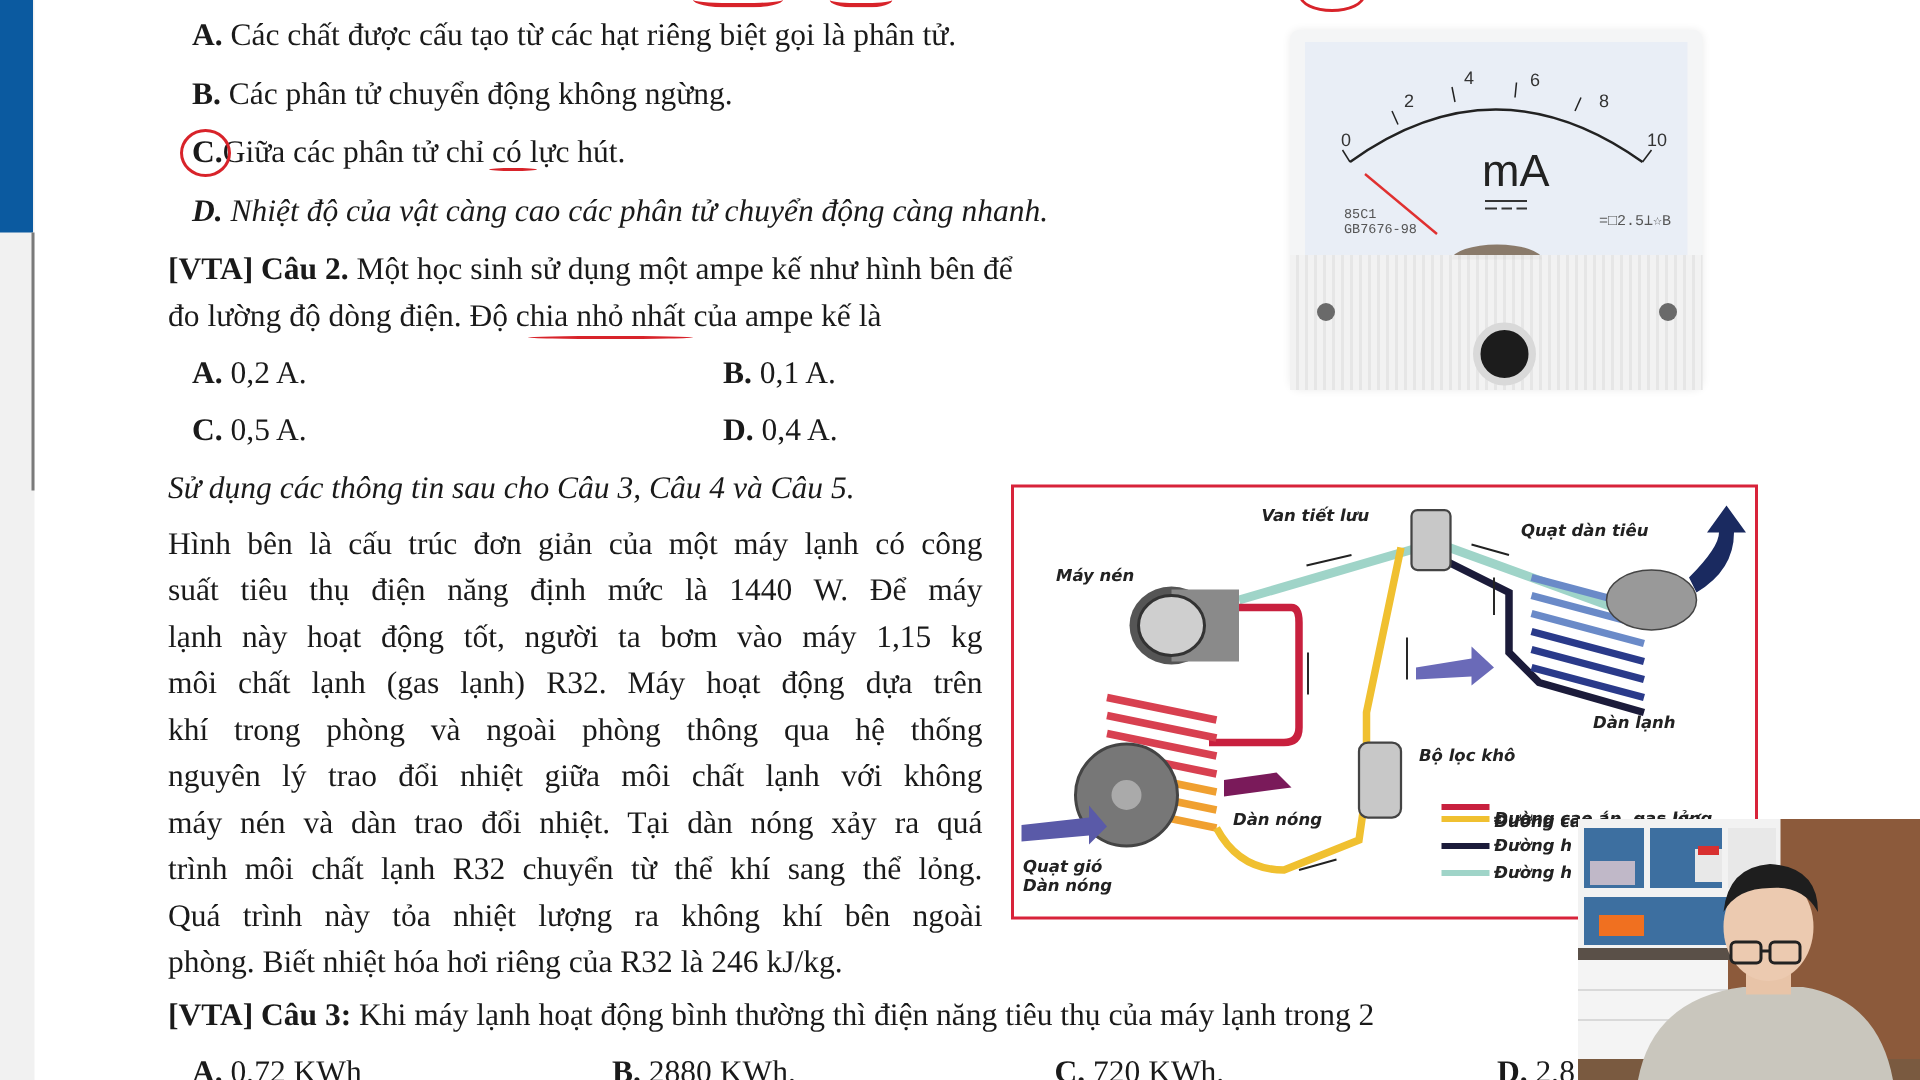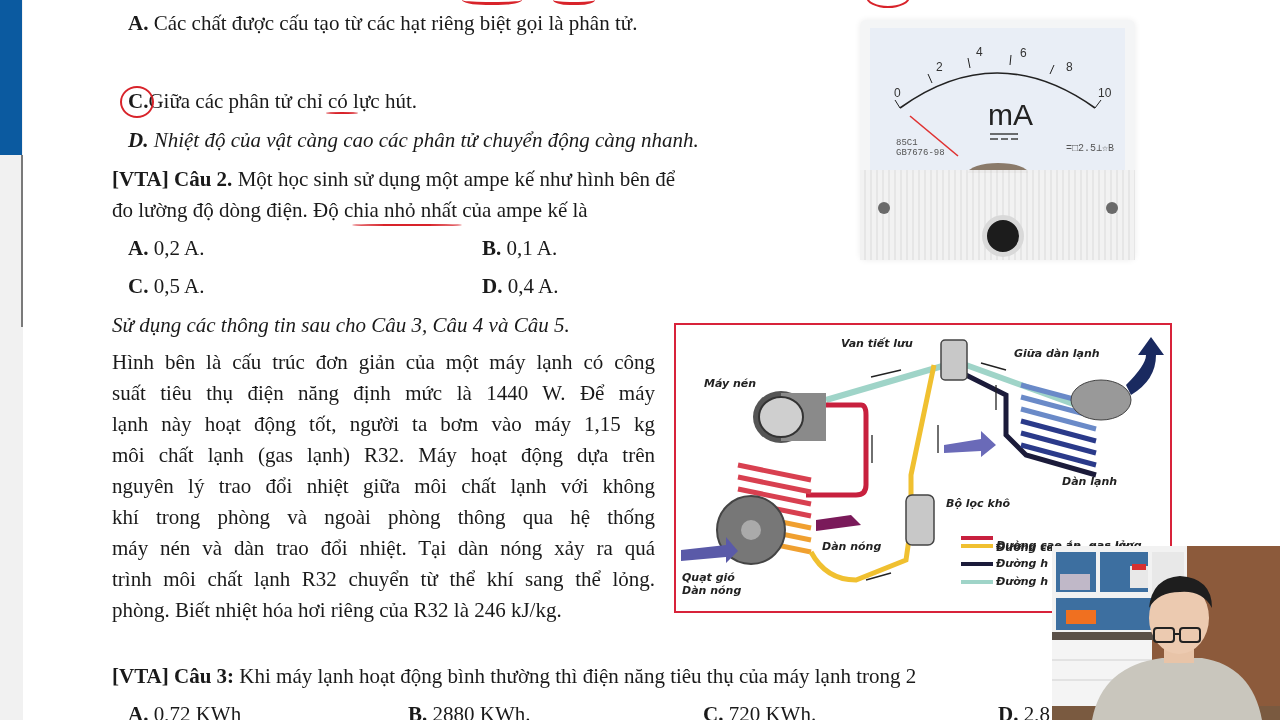--- a/index.html
+++ b/index.html
@@ -90,20 +90,23 @@
   <div class="left-gutter"></div>
   <div class="left-accent"></div>
   <div class="left-rule"></div>
 
   <div class="topmark" style="left:462px;width:60px;"></div>
   <div class="topmark" style="left:553px;width:42px;"></div>
   <div style="position:absolute;left:866px;top:-14px;width:40px;height:18px;border:2px solid #d8232a;border-radius:50%;"></div>
 
   <div class="line" style="left:128px;top:10px;">
     <b>A.</b> <span>Các chất được cấu tạo từ các hạt riêng biệt gọi là phân tử.</span>
+  </div>
+  <div class="line" style="left:128px;top:49px;">
+    <b>B.</b> <span>Các phân tử chuyển động không ngừng.</span>
   </div>
   <div class="line" style="left:128px;top:88px;">
     <b>C.</b><span>Giữa các phân tử chỉ có lực hút.</span>
   </div>
   <div class="circle-c"></div>
   <div class="underline-red" style="left:326px;top:112px;width:32px;"></div>
   <div class="line" style="left:128px;top:127px;font-style:italic;">
     <b>D.</b> <span>Nhiệt độ của vật càng cao các phân tử chuyển động càng nhanh.</span>
   </div>
 
@@ -163,24 +166,25 @@
     <div class="knob"></div>
   </div>
 
   <div class="line italic" style="left:112px;top:312px;">Sử dụng các thông tin sau cho Câu 3, Câu 4 và Câu 5.</div>
 
   <div class="justify-block">
     <span class="jl">Hình bên là cấu trúc đơn giản của một máy lạnh có công</span>
     <span class="jl">suất tiêu thụ điện năng định mức là 1440 W. Để máy</span>
     <span class="jl">lạnh này hoạt động tốt, người ta bơm vào máy 1,15 kg</span>
     <span class="jl">môi chất lạnh (gas lạnh) R32. Máy hoạt động dựa trên</span>
+    <span class="jl">khí trong phòng và ngoài phòng thông qua hệ thống</span>
     <span class="jl">nguyên lý trao đổi nhiệt giữa môi chất lạnh với không</span>
-    <span class="jl">khí trong phòng và ngoài phòng thông qua hệ thống</span>
     <span class="jl">máy nén và dàn trao đổi nhiệt. Tại dàn nóng xảy ra quá</span>
     <span class="jl">trình môi chất lạnh R32 chuyển từ thể khí sang thể lỏng.</span>
+    <span class="jl">Quá trình này tỏa nhiệt lượng ra không khí bên ngoài</span>
     <span class="jl last">phòng. Biết nhiệt hóa hơi riêng của R32 là 246 kJ/kg.</span>
   </div>
 
   <div class="diagram">
     <svg width="494" height="286" viewBox="0 0 494 286" style="position:absolute;left:0;top:0;">
 
       <path d="M 150 75 L 270 40" stroke="#9fd4c8" stroke-width="6" fill="none"></path>
       <path d="M 290 40 L 400 80" stroke="#9fd4c8" stroke-width="6" fill="none"></path>
 
       <path d="M 150 80 L 185 80 Q 190 80 190 90 L 190 160 Q 190 170 180 170 L 130 170" stroke="#c8203e" stroke-width="5" fill="none"></path>
@@ -235,21 +239,21 @@
         <line x1="196" y1="110" x2="196" y2="138"></line>
         <line x1="262" y1="128" x2="262" y2="100"></line>
         <line x1="190" y1="255" x2="215" y2="248"></line>
         <line x1="330" y1="45" x2="305" y2="38"></line>
         <line x1="320" y1="60" x2="320" y2="85"></line>
       </g>
     </svg>
 
     <span class="lbl" style="left:165px;top:12px;">Van tiết lưu</span>
     <span class="lbl" style="left:28px;top:52px;">Máy nén</span>
-    <span class="lbl" style="left:338px;top:22px;">Giữa dàn lạnh</span>
+    <span class="lbl" style="left:338px;top:22px;">Quạt dàn tiêu</span>
     <span class="lbl" style="left:270px;top:172px;">Bộ lọc khô</span>
     <span class="lbl" style="left:386px;top:150px;font-style:italic;">Dàn lạnh</span>
     <span class="lbl" style="left:146px;top:215px;">Dàn nóng</span>
     <span class="lbl" style="left:6px;top:246px;"><span>Quạt gió</span><br><span>Dàn nóng</span></span>
 
     <div class="legend-row" style="left:285px;top:196px;">
       <span class="legend-swatch" style="background:#c8203e;"></span>
       <span class="lbl" style="position:static;margin-top:20px;">Đường cao áp, gas khí</span>
     </div>
     <div class="legend-row" style="left:285px;top:214px;">

